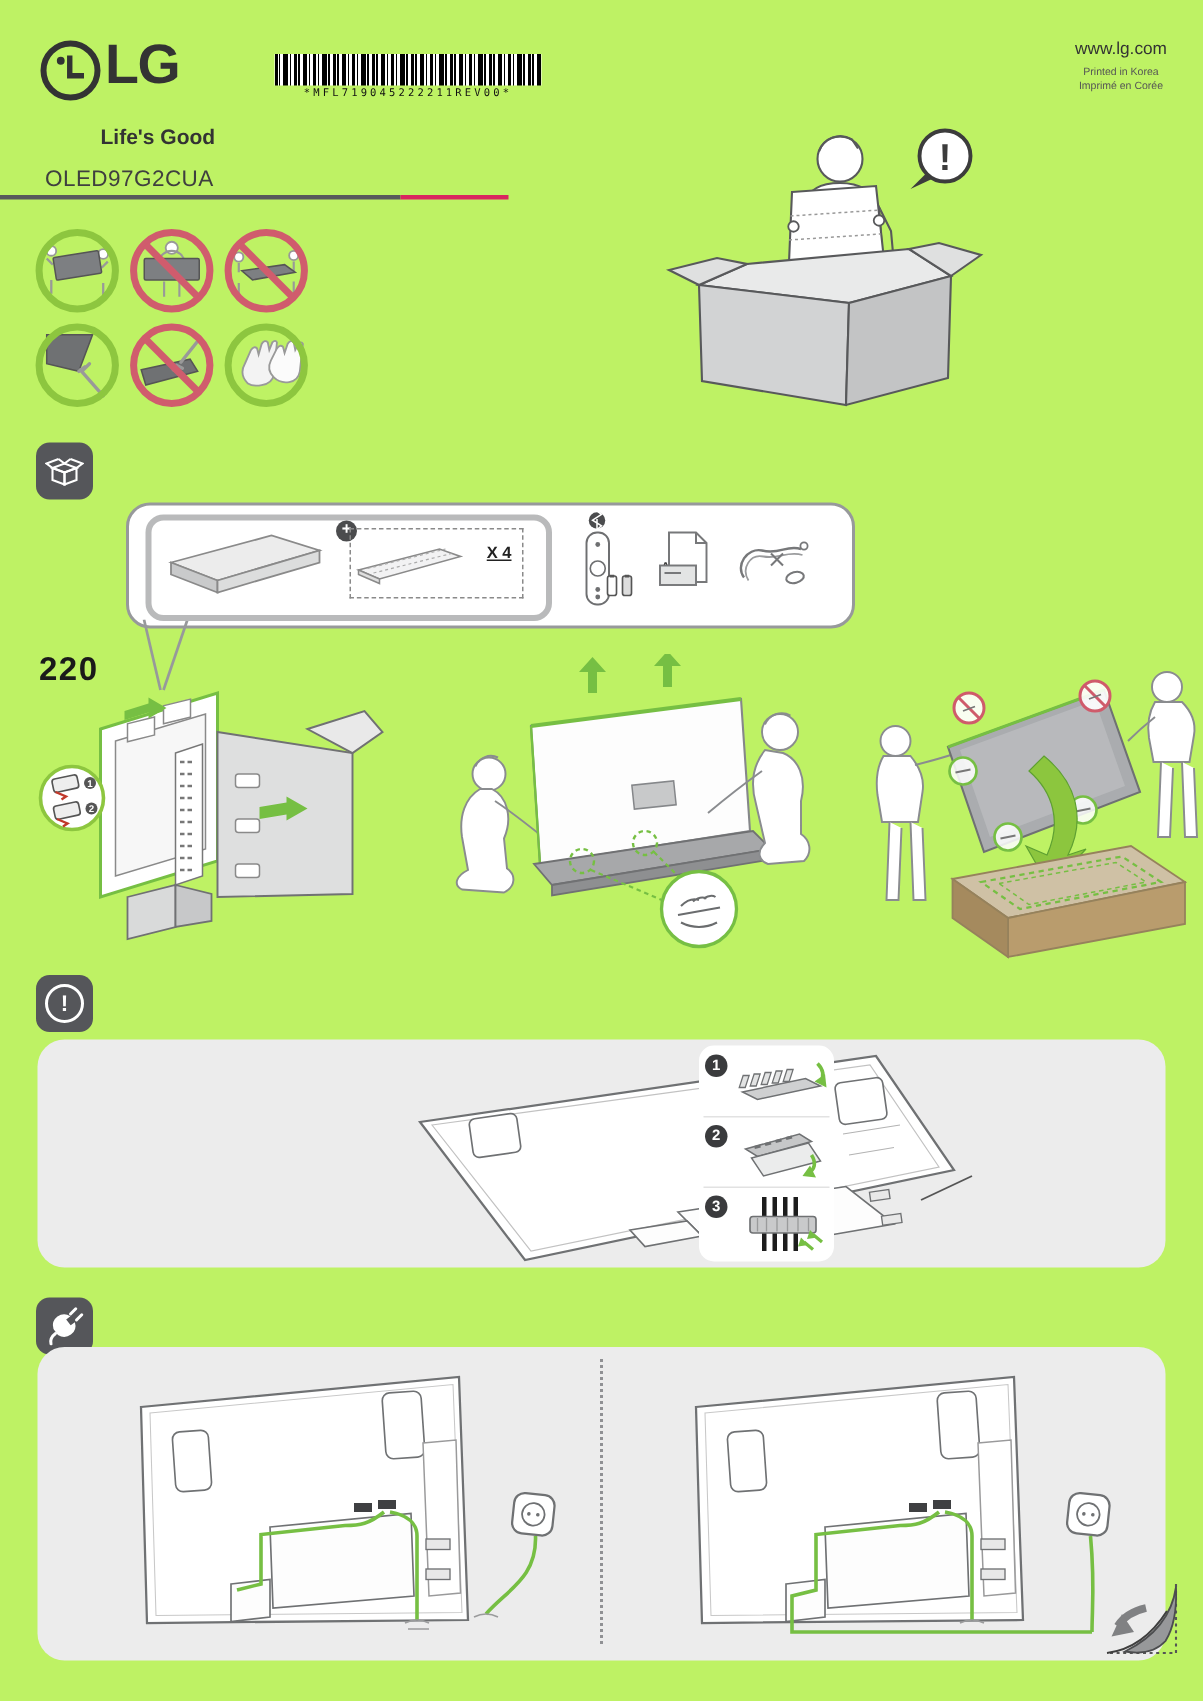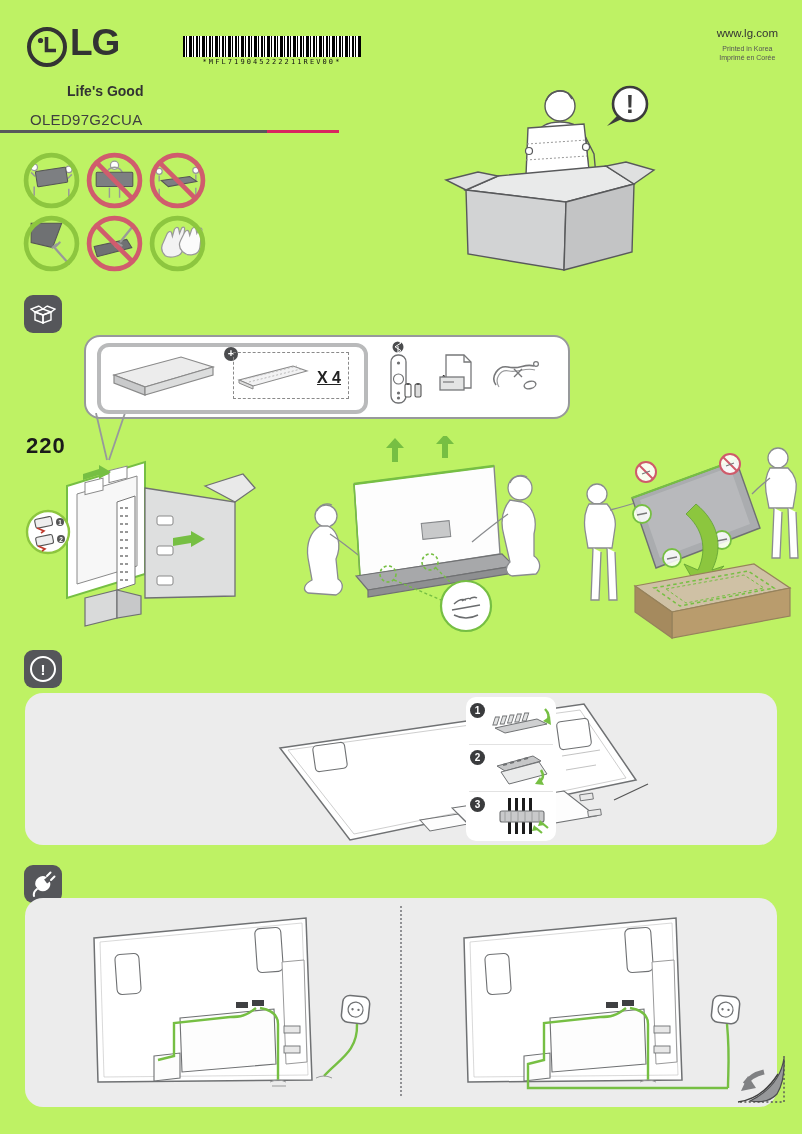--- a/index.html
+++ b/index.html
@@ -27,21 +27,21 @@
   .sq-icon{position:absolute;width:38px;height:38px;background:#55565a;border-radius:9px;display:flex;align-items:center;justify-content:center;}
   .warn-ring{width:22px;height:22px;border:2.6px solid #fff;border-radius:50%;display:flex;align-items:center;justify-content:center;
              color:#fff;font-weight:bold;font-size:15px;line-height:1;}
 
   
   .acc-panel{position:absolute;left:84px;top:335px;width:482px;height:80px;border:2px solid #97999b;border-radius:16px;background:#fff;}
   .acc-frame{position:absolute;left:97px;top:343px;width:263px;height:63px;border:4.5px solid #b9babb;border-radius:12px;background:#fff;}
   .plus-badge{position:absolute;left:224px;top:347px;width:14px;height:14px;border-radius:50%;background:#4b4c4e;color:#fff;
               font-size:11px;font-weight:bold;text-align:center;line-height:13px;}
   .dash-box{position:absolute;left:233px;top:352px;width:114px;height:45px;border:1.3px dashed #8a8a8a;}
-  .x4-label{position:absolute;right:7px;bottom:11px;font-size:16px;font-weight:bold;color:#222;text-decoration:underline;}
+  .x4-label{position:absolute;right:7px;bottom:23px;font-size:11px;font-weight:bold;color:#222;text-decoration:underline;}
   .aa-label{position:absolute;left:405px;top:373px;font-size:7.5px;font-weight:bold;color:#333;padding-left:36px;}
 
   .steps-label{position:absolute;left:26px;top:433px;font-size:22px;font-weight:bold;color:#1a1a1a;letter-spacing:1px;}
 
   
   .gray-panel{position:absolute;left:25px;width:752px;background:#ececec;border-radius:18px;}
   .panel-1{top:693px;height:152px;}
   .panel-2{top:898px;height:209px;}
   .dotted-divider{position:absolute;left:400px;top:906px;height:190px;width:0;border-left:2px dotted #909194;}
 

